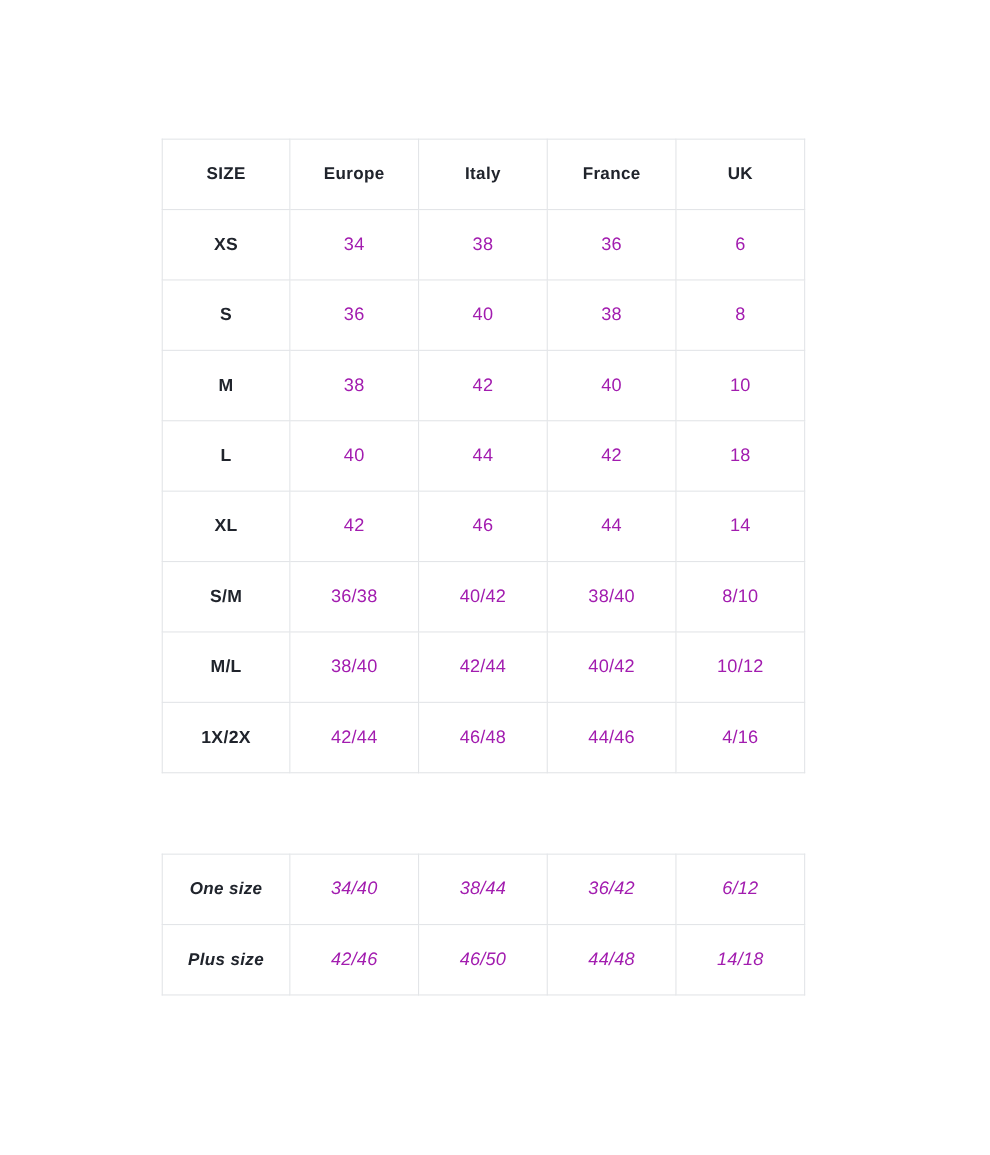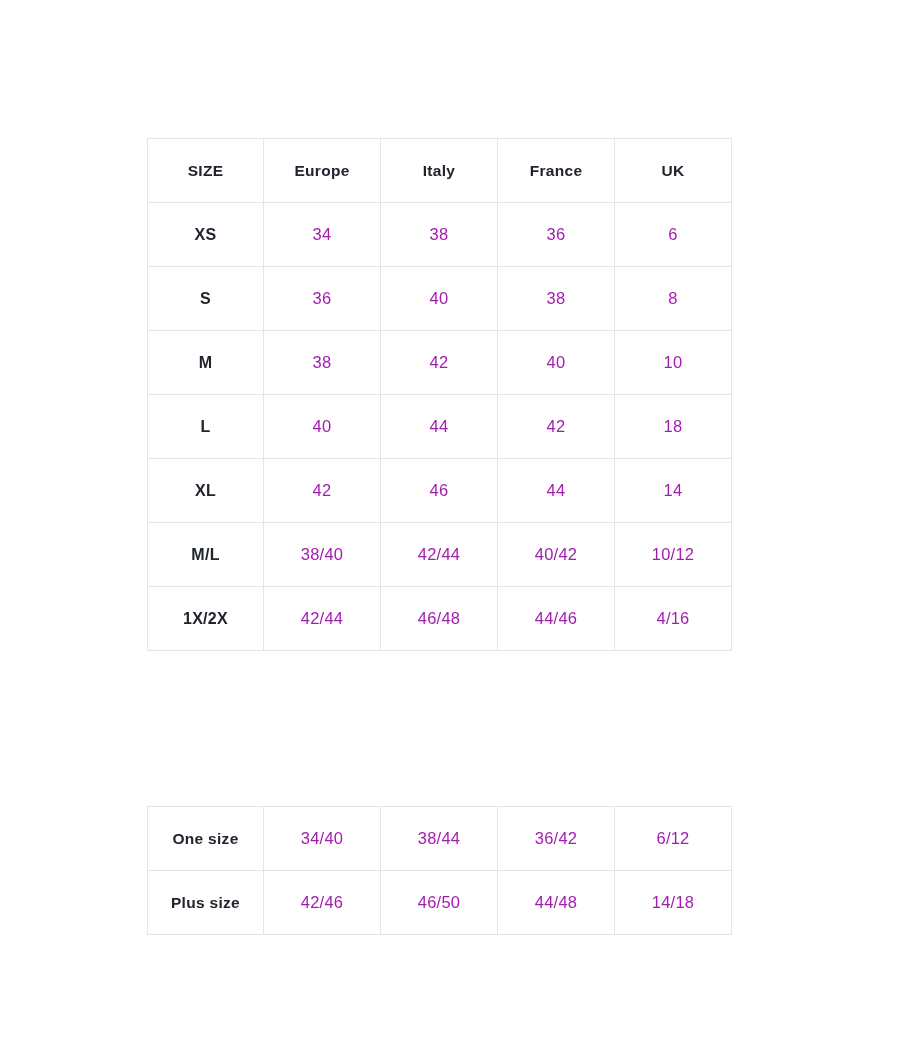--- a/index.html
+++ b/index.html
@@ -17,27 +17,26 @@
   .page {
     position: relative;
     width: 900px;
     height: 1050px;
   }
   .table-wrap {
     position: absolute;
     left: 147px;
   }
   #main-table-wrap { top: 126px; }
-  #extra-table-wrap { top: 794px; }
+  #extra-table-wrap { top: 776px; font-style: italic; }
 
   table.size-table {
     border-collapse: collapse;
     table-layout: fixed;
     background: #ffffff;
-    margin-top: 12px;
   }
   table.size-table col.c-size   { width: 116px; }
   table.size-table col.c-data   { width: 117px; }
 
   table.size-table th,
   table.size-table td {
     border: 1px solid #e3e5e8;
     height: 63px;
     text-align: center;
     vertical-align: middle;
@@ -122,20 +121,27 @@
           <td class="value">18</td>
         </tr>
         <tr>
           <td class="rowhead">XL</td>
           <td class="value">42</td>
           <td class="value">46</td>
           <td class="value">44</td>
           <td class="value">14</td>
         </tr>
         <tr>
+          <td class="rowhead">S/M</td>
+          <td class="value">36/38</td>
+          <td class="value">40/42</td>
+          <td class="value">38/40</td>
+          <td class="value">8/10</td>
+        </tr>
+        <tr>
           <td class="rowhead">M/L</td>
           <td class="value">38/40</td>
           <td class="value">42/44</td>
           <td class="value">40/42</td>
           <td class="value">10/12</td>
         </tr>
         <tr>
           <td class="rowhead">1X/2X</td>
           <td class="value">42/44</td>
           <td class="value">46/48</td>

